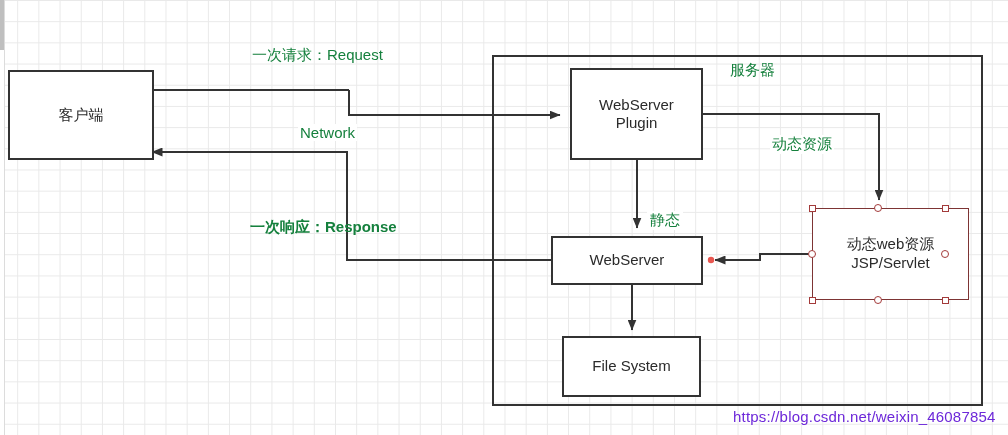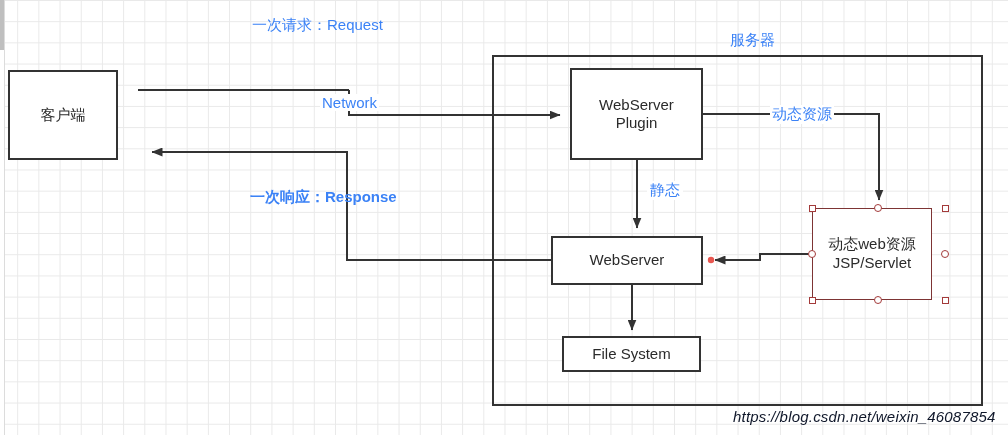--- a/index.html
+++ b/index.html
@@ -70,33 +70,33 @@
   }
   .handle{position:absolute;box-sizing:border-box;}
   .handle.sq{
     width:7px;height:7px;background:#ffffff;border:1.4px solid #a33a3a;
   }
   .handle.ci{
     width:8px;height:8px;border-radius:50%;background:#ffffff;border:1.4px solid #a33a3a;
   }
   .lbl{
     position:absolute;
-    color:#3b82f6;
+    color:#15803d;
     font-size:15px;
     white-space:nowrap;
     background:transparent;
+    margin-top:30px;
   }
   .lbl.cn{font-size:15px;}
   .watermark{
     position:absolute;
-    color:#0f172a;
+    color:#6d28d9;
     font-size:15px;
     white-space:nowrap;
     letter-spacing:0.2px;
-    font-style:italic;
   }
 </style>
 </head>
 <body>
 
 <div id="canvas">
 
   <div class="grid"></div>
   <div class="ruler-left">
     <div class="ruler-thumb"></div>
@@ -134,48 +134,48 @@
       <circle cx="711" cy="260" r="3.2" fill="#e8564f"></circle>
     </g>
 
     <g>
       <path d="M632,285 L632,330" fill="none" stroke="#333333" stroke-width="2" marker-end="url(#arrowheadDown)"></path>
     </g>
   </svg>
 
   <div class="outer-box" style="left:492px;top:55px;width:491px;height:351px;"></div>
 
-  <div class="node-box" style="left:8px;top:70px;width:110px;height:90px;">客户端</div>
+  <div class="node-box" style="left:8px;top:70px;width:146px;height:90px;">客户端</div>
 
   <div class="node-box" style="left:570px;top:68px;width:133px;height:92px;">WebServer
 Plugin</div>
 
   <div class="node-box" style="left:551px;top:236px;width:152px;height:49px;">WebServer</div>
 
-  <div class="node-box" style="left:562px;top:336px;width:139px;height:36px;">File System</div>
+  <div class="node-box" style="left:562px;top:336px;width:139px;height:61px;">File System</div>
 
-  <div class="sel-box" style="left:812px;top:208px;width:120px;height:92px;">动态web资源
+  <div class="sel-box" style="left:812px;top:208px;width:157px;height:92px;">动态web资源
 JSP/Servlet</div>
 
   <div class="handle sq" style="left:808.5px;top:204.5px;"></div>
   <div class="handle ci" style="left:874px;top:204px;"></div>
   <div class="handle sq" style="left:941.5px;top:204.5px;"></div>
   <div class="handle ci" style="left:808px;top:250px;"></div>
   <div class="handle ci" style="left:941px;top:250px;"></div>
   <div class="handle sq" style="left:808.5px;top:296.5px;"></div>
   <div class="handle ci" style="left:874px;top:296px;"></div>
   <div class="handle sq" style="left:941.5px;top:296.5px;"></div>
 
   <div class="lbl cn" style="left:252px;top:16px;">一次请求：Request</div>
 
   <div class="lbl cn" style="left:250px;top:188px;font-weight:bold;">一次响应：Response</div>
 
   <div class="lbl cn" style="left:730px;top:31px;">服务器</div>
 
-  <div class="lbl" style="left:320px;top:94px;background:#ffffff;padding:0 2px;">Network</div>
+  <div class="lbl" style="left:298px;top:94px;background:#ffffff;padding:0 2px;">Network</div>
 
   <div class="lbl cn" style="left:647px;top:181px;background:#ffffff;padding:0 3px;">静态</div>
 
   <div class="lbl cn" style="left:770px;top:105px;background:#ffffff;padding:0 2px;">动态资源</div>
 
   <div class="watermark" style="left:733px;top:408px;">https://blog.csdn.net/weixin_46087854</div>
 
 </div>
 
 </body></html>

